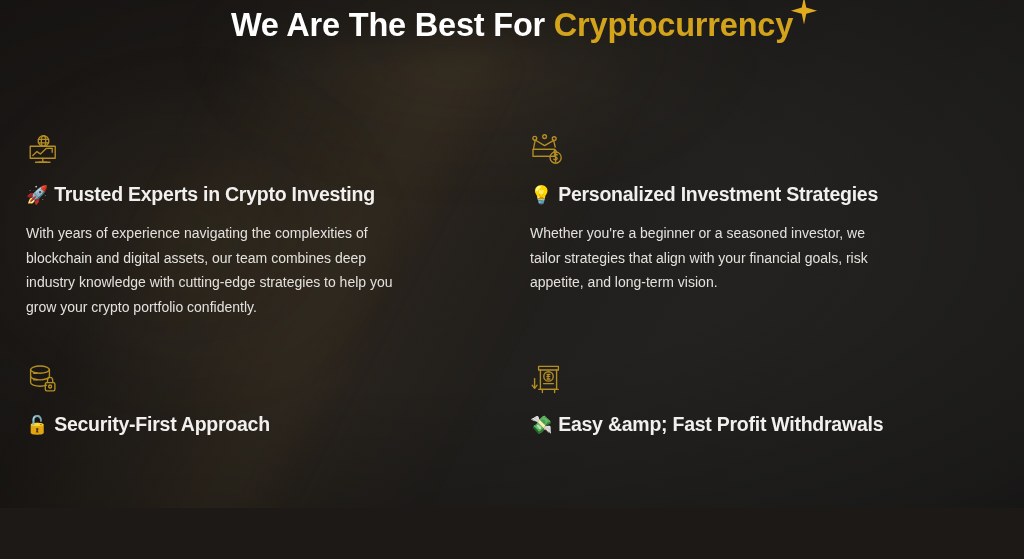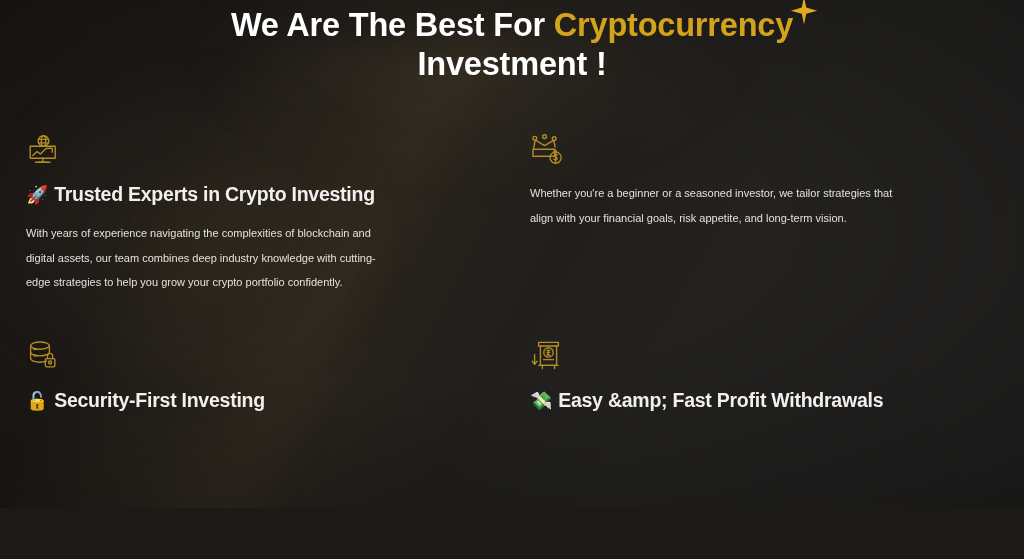--- a/index.html
+++ b/index.html
@@ -157,21 +157,21 @@
     margin-bottom: 13px;
     white-space: nowrap;
   }
 
   .feature-title .emoji {
     font-size: 18px;
     margin-right: 6px;
   }
 
   .feature-body {
-    font-size: 11px;
+    font-size: 14px;
     line-height: 24.6px;
     color: #e4e1dd;
     font-weight: 400;
     max-width: 372px;
   }
 
   .feature.right .feature-body { max-width: 368px; }
 
   
   .feature.row2 { margin-top: 8px; }
@@ -183,21 +183,20 @@
 
   <div class="bg-base"></div>
   <div class="bg-sheen"></div>
   <div class="bg-glow-left"></div>
   <div class="bg-glow-top"></div>
   <div class="bg-vignette"></div>
 
   <div class="heading-wrap">
     <h1 class="headline">
       <span>We Are The Best For </span><span class="accent">Cryptocurrency</span><br>
-      <span>Investment !</span>
 
       <span class="sparkle">
         <svg viewBox="0 0 32 32" width="30" height="30" aria-hidden="true">
           <path d="M16 1 L18.4 12.2 L30 15.6 L18.4 19 L16 30.4 L13.6 19 L2 15.6 L13.6 12.2 Z" fill="#e0ab1e"></path>
         </svg>
       </span>
     </h1>
   </div>
 
   <div class="features">
@@ -230,37 +229,40 @@
           <path d="M3.4 16.4 L5.2 7.0 L14.6 12.6 L23.6 7.4 L25.2 14"></path>
           <path d="M3.4 16.4 H24.4"></path>
           <path d="M3.0 16.4 H24.8 V23.4 H3.0 Z"></path>
           <path d="M5.0 23.4 H22.8"></path>
           <path d="M23.8 19.2 C23.8 18 25.2 17 25.2 17 C25.2 17 26.6 18 26.6 19.2"></path>
           <circle cx="25.6" cy="24.6" r="5.6"></circle>
           <path d="M27.3 21.9 C26.6 21.4 24.4 21.2 24.1 22.6 C23.8 24.0 27.3 23.8 27.2 25.5 C27.1 27.0 24.8 27.1 23.9 26.3"></path>
           <path d="M25.6 20.5 V28.9"></path>
         </svg>
       </span>
+      <div class="feature-title">
+        <span class="emoji">💡</span><span>Personalized Investment Strategies</span>
+      </div>
       <p class="feature-body">Whether you're a beginner or a seasoned investor, we tailor strategies that align with your financial goals, risk appetite, and long-term vision.</p>
     </div>
 
     <div class="feature left row2">
       <span class="feature-icon">
         <svg viewBox="0 0 34 34" width="34" height="34" aria-hidden="true" fill="none" stroke="#b58e22" stroke-width="1.35" stroke-linecap="round" stroke-linejoin="round">
           <ellipse cx="14" cy="6.6" rx="9.4" ry="3.6"></ellipse>
           <path d="M4.6 6.6 V13.2 C4.6 15.2 8.8 16.8 14 16.8 C19.2 16.8 23.4 15.2 23.4 13.2 V6.6"></path>
           <path d="M4.6 13.0 V19.6 C4.6 21.6 8.8 23.2 14 23.2 C16.6 23.2 18.9 22.8 20.6 22.1"></path>
           <path d="M7.6 10.2 H11.2 M7.6 16.8 H11.2"></path>
           <rect x="19.3" y="19.6" width="9.6" height="8.2" rx="1.5"></rect>
           <path d="M21.5 19.6 V17.4 C21.5 15.6 22.8 14.4 24.1 14.4 C25.4 14.4 26.7 15.6 26.7 17.4 V19.6"></path>
           <circle cx="24.1" cy="23.5" r="1.5"></circle>
         </svg>
       </span>
       <div class="feature-title">
-        <span class="emoji">🔓</span><span>Security-First Investing</span>
+        <span class="emoji">🔓</span><span>Security-First Approach</span>
       </div>
     </div>
 
     <div class="feature right row2">
       <span class="feature-icon">
         <svg viewBox="0 0 34 34" width="34" height="34" aria-hidden="true" fill="none" stroke="#b58e22" stroke-width="1.35" stroke-linecap="round" stroke-linejoin="round">
           <path d="M8.6 3.4 H28.4 V7.0 H8.6 Z"></path>
           <path d="M10.4 7.0 V26.4 H26.6 V7.0"></path>
           <path d="M8.8 26.4 H28.2"></path>
           <path d="M12.4 26.4 V29.6 M24.6 26.4 V29.6"></path>

